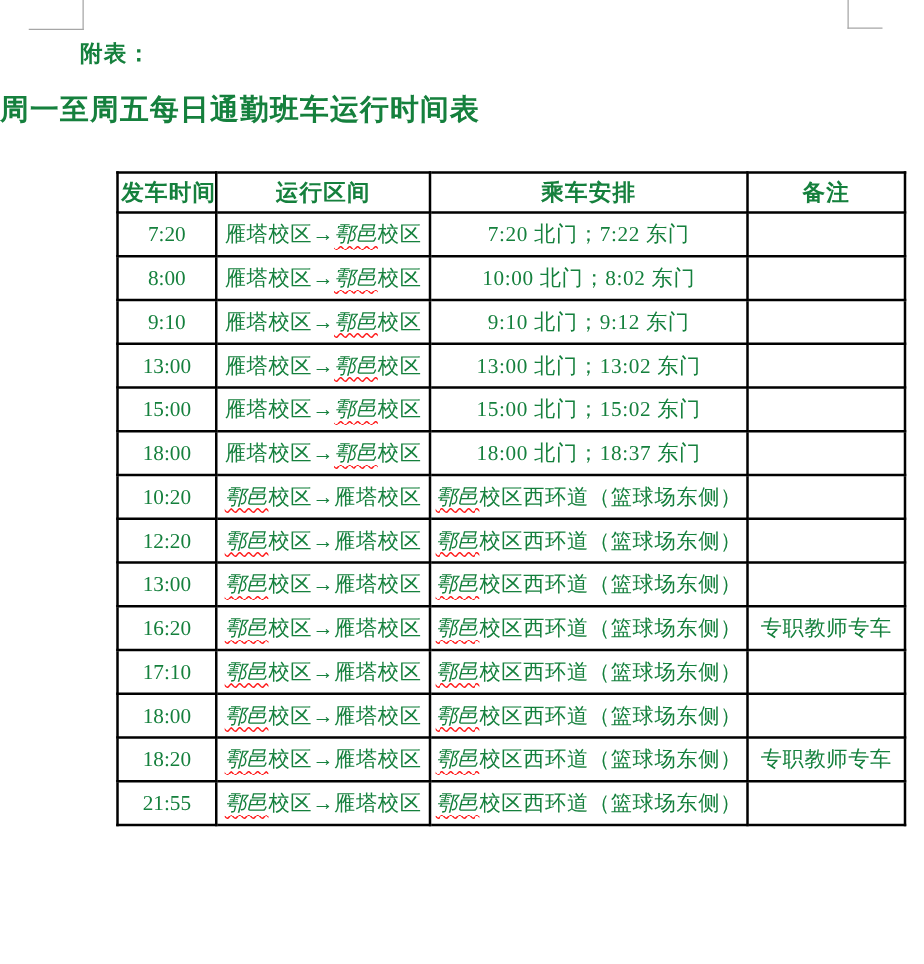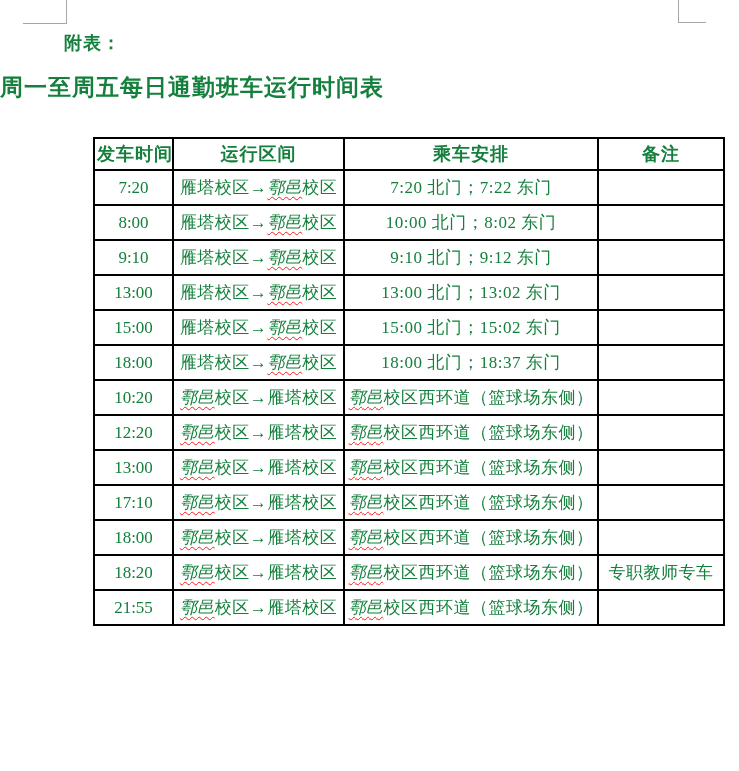--- a/index.html
+++ b/index.html
@@ -165,20 +165,26 @@
           <td class="col-arrangement"><span><span class="sq" style="text-decoration-color:#ff1a1a">鄠邑</span>校区西环道（篮球场东侧）</span></td>
           <td class="col-remark"><span></span></td>
         </tr>
         <tr>
           <td class="col-time"><span>13:00</span></td>
           <td class="col-route"><span><span class="sq" style="text-decoration-color:#ff1a1a">鄠邑</span>校区→雁塔校区</span></td>
           <td class="col-arrangement"><span><span class="sq" style="text-decoration-color:#ff1a1a">鄠邑</span>校区西环道（篮球场东侧）</span></td>
           <td class="col-remark"><span></span></td>
         </tr>
         <tr>
+          <td class="col-time"><span>16:20</span></td>
+          <td class="col-route"><span><span class="sq" style="text-decoration-color:#ff1a1a">鄠邑</span>校区→雁塔校区</span></td>
+          <td class="col-arrangement"><span><span class="sq" style="text-decoration-color:#ff1a1a">鄠邑</span>校区西环道（篮球场东侧）</span></td>
+          <td class="col-remark"><span>专职教师专车</span></td>
+        </tr>
+        <tr>
           <td class="col-time"><span>17:10</span></td>
           <td class="col-route"><span><span class="sq" style="text-decoration-color:#ff1a1a">鄠邑</span>校区→雁塔校区</span></td>
           <td class="col-arrangement"><span><span class="sq" style="text-decoration-color:#ff1a1a">鄠邑</span>校区西环道（篮球场东侧）</span></td>
           <td class="col-remark"><span></span></td>
         </tr>
         <tr>
           <td class="col-time"><span>18:00</span></td>
           <td class="col-route"><span><span class="sq" style="text-decoration-color:#ff1a1a">鄠邑</span>校区→雁塔校区</span></td>
           <td class="col-arrangement"><span><span class="sq" style="text-decoration-color:#ff1a1a">鄠邑</span>校区西环道（篮球场东侧）</span></td>
           <td class="col-remark"><span></span></td>

